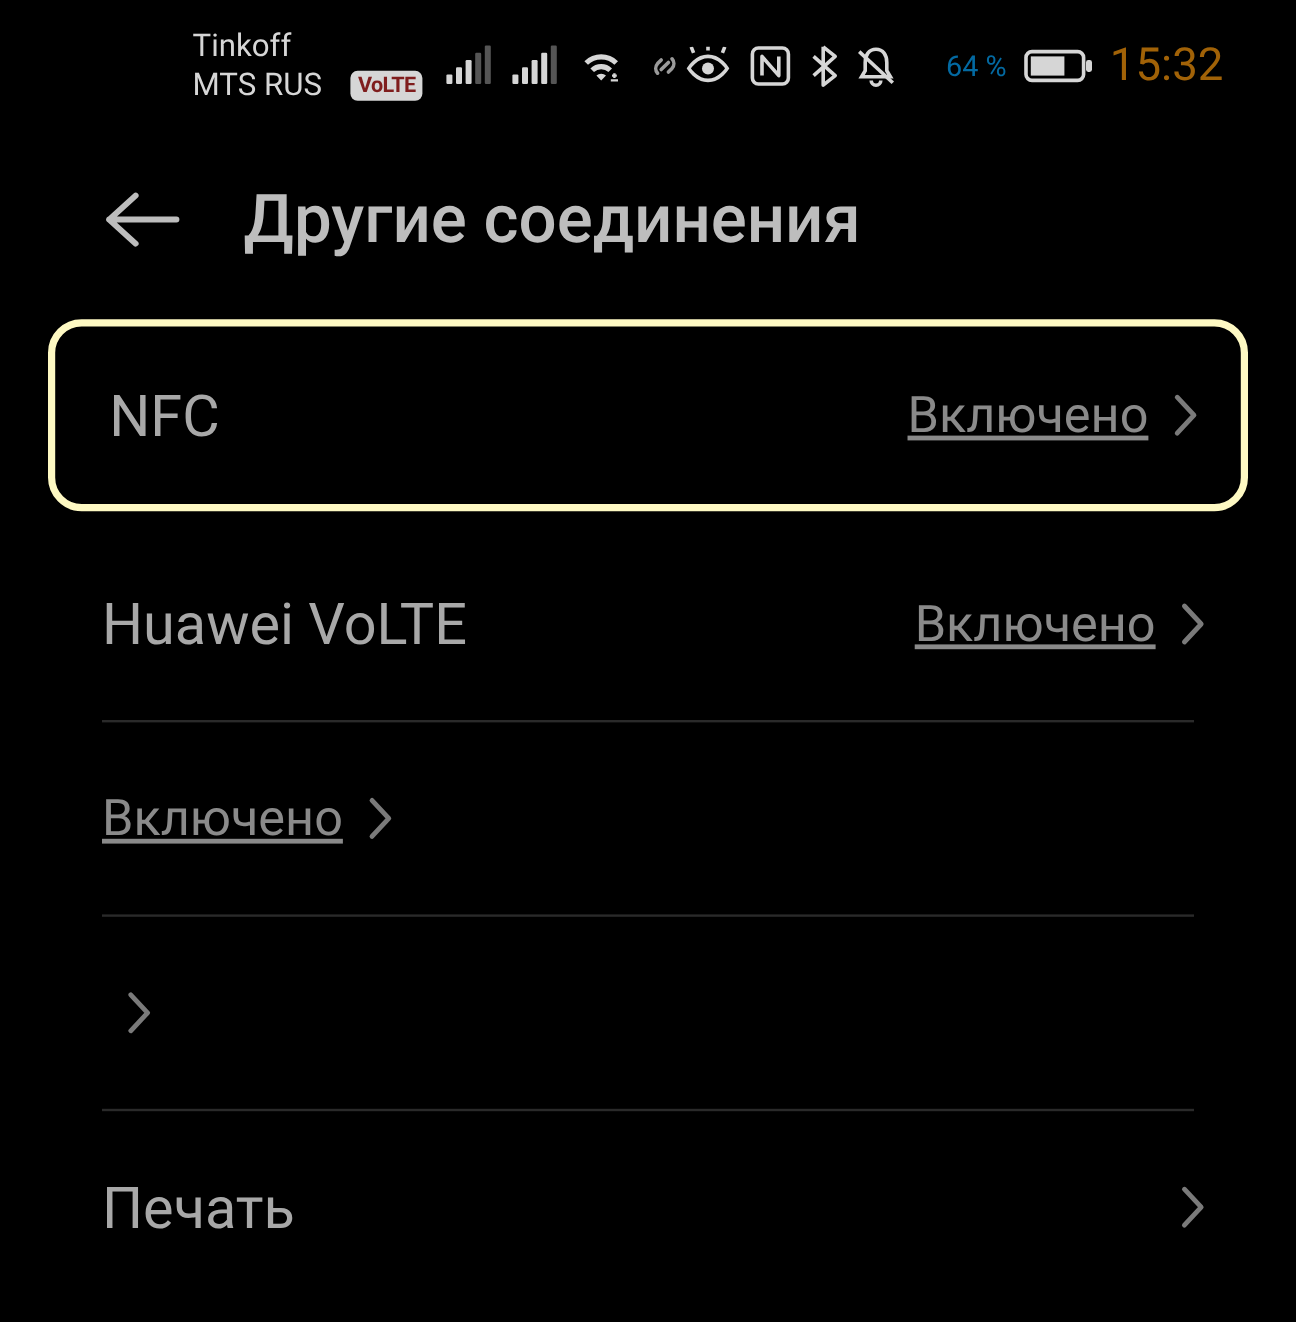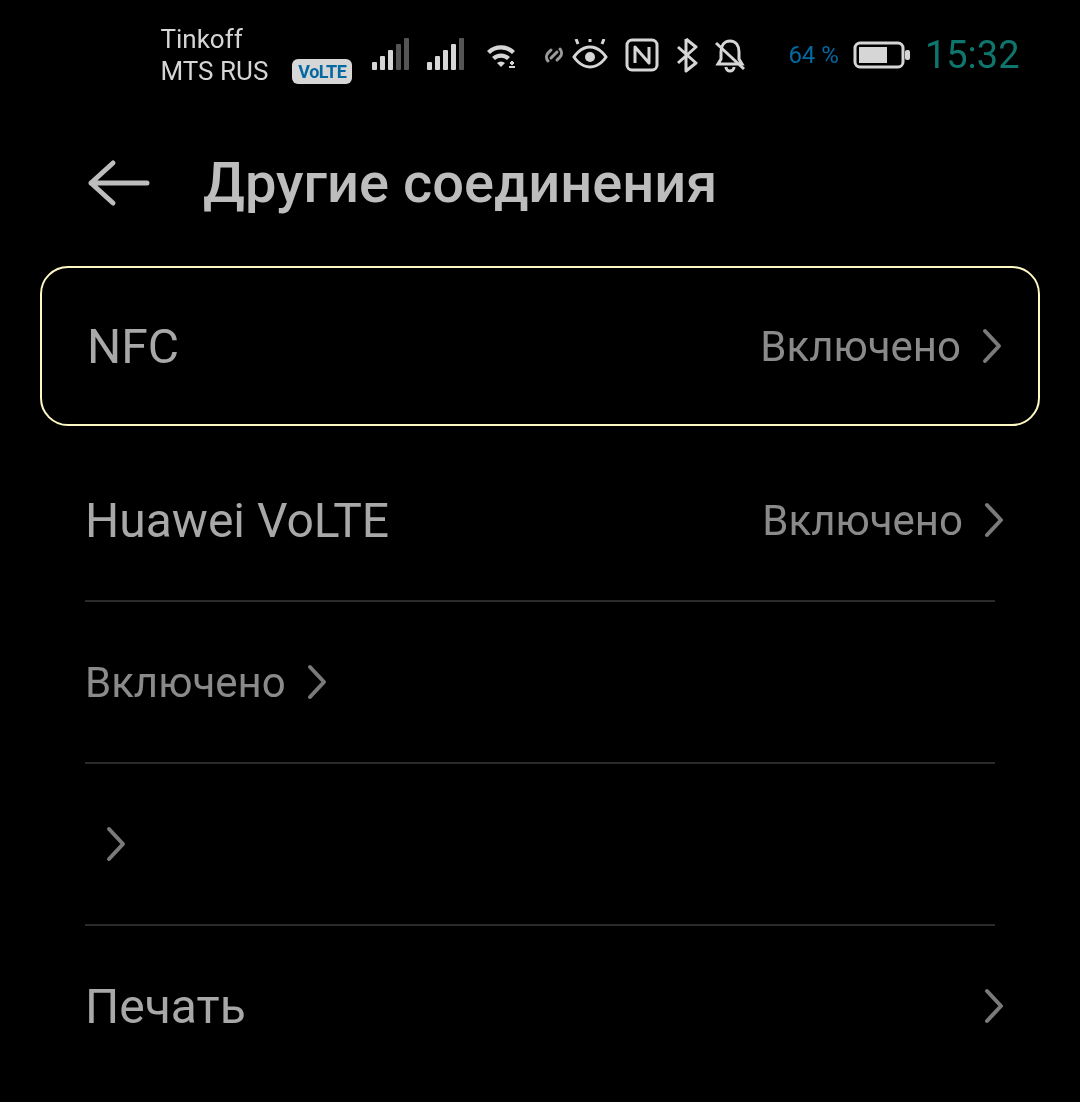--- a/index.html
+++ b/index.html
@@ -25,21 +25,21 @@
     font-size: 26px;
     color: #d6d6d6;
   }
   .status-left .line2 {
     display: flex;
     align-items: center;
     gap: 24px;
   }
   .volte-badge {
     background: #d6d6d6;
-    color: #0369a1;
+    color: #7f1d1d;
     font-weight: bold;
     font-size: 18px;
     padding: 2px 6px;
     border-radius: 6px;
     letter-spacing: -0.5px;
   }
   .status-mid {
     display: flex;
     align-items: center;
     gap: 18px;
@@ -69,21 +69,21 @@
   .signal-bars.s1 span:nth-child(4){height:26px;background:#555}
   .signal-bars.s1 span:nth-child(5){height:32px;background:#555}
   .signal-bars.s2 span:nth-child(1){height:8px}
   .signal-bars.s2 span:nth-child(2){height:14px}
   .signal-bars.s2 span:nth-child(3){height:20px}
   .signal-bars.s2 span:nth-child(4){height:26px}
   .signal-bars.s2 span:nth-child(5){height:32px;background:#555}
   .wifi-icon svg, .link-icon svg, .eye-icon svg, .nfc-icon svg, .bt-icon svg, .mute-icon svg, .battery-icon svg {
     display: block;
   }
-  .status-right .time { font-size: 38px; font-weight: 400; color: #0f766e; }
+  .status-right .time { font-size: 38px; font-weight: 400; color: #a16207; }
   .status-right .percent { font-size: 24px; color: #0369a1; margin-left: 26px; }
   .header {
     display: flex;
     align-items: center;
     gap: 50px;
     padding: 40px 28px 50px 85px;
   }
   .back-arrow svg { display: block; }
   .header h1 {
     font-size: 56px;
@@ -95,36 +95,37 @@
   }
   .setting-row {
     display: flex;
     align-items: center;
     justify-content: space-between;
     height: 160px;
     padding: 0 35px 0 45px;
     position: relative;
   }
   .setting-row.highlighted {
-    border: 2px solid #fef9c3;
+    border: 6px solid #fef9c3;
     border-radius: 28px;
     height: 160px;
   }
   .setting-row .label {
     font-size: 48px;
     color: #a8a8a8;
   }
   .setting-row .right {
     display: flex;
     align-items: center;
     gap: 20px;
   }
   .setting-row .value {
     font-size: 42px;
     color: #8a8a8a;
+    text-decoration: underline;
   }
   .chevron svg { display: block; }
   .divider {
     height: 2px;
     background: #2a2a2a;
     margin: 0 45px;
   }
   .spacer-after-highlight { height: 14px; }
 </style>
 </head>

